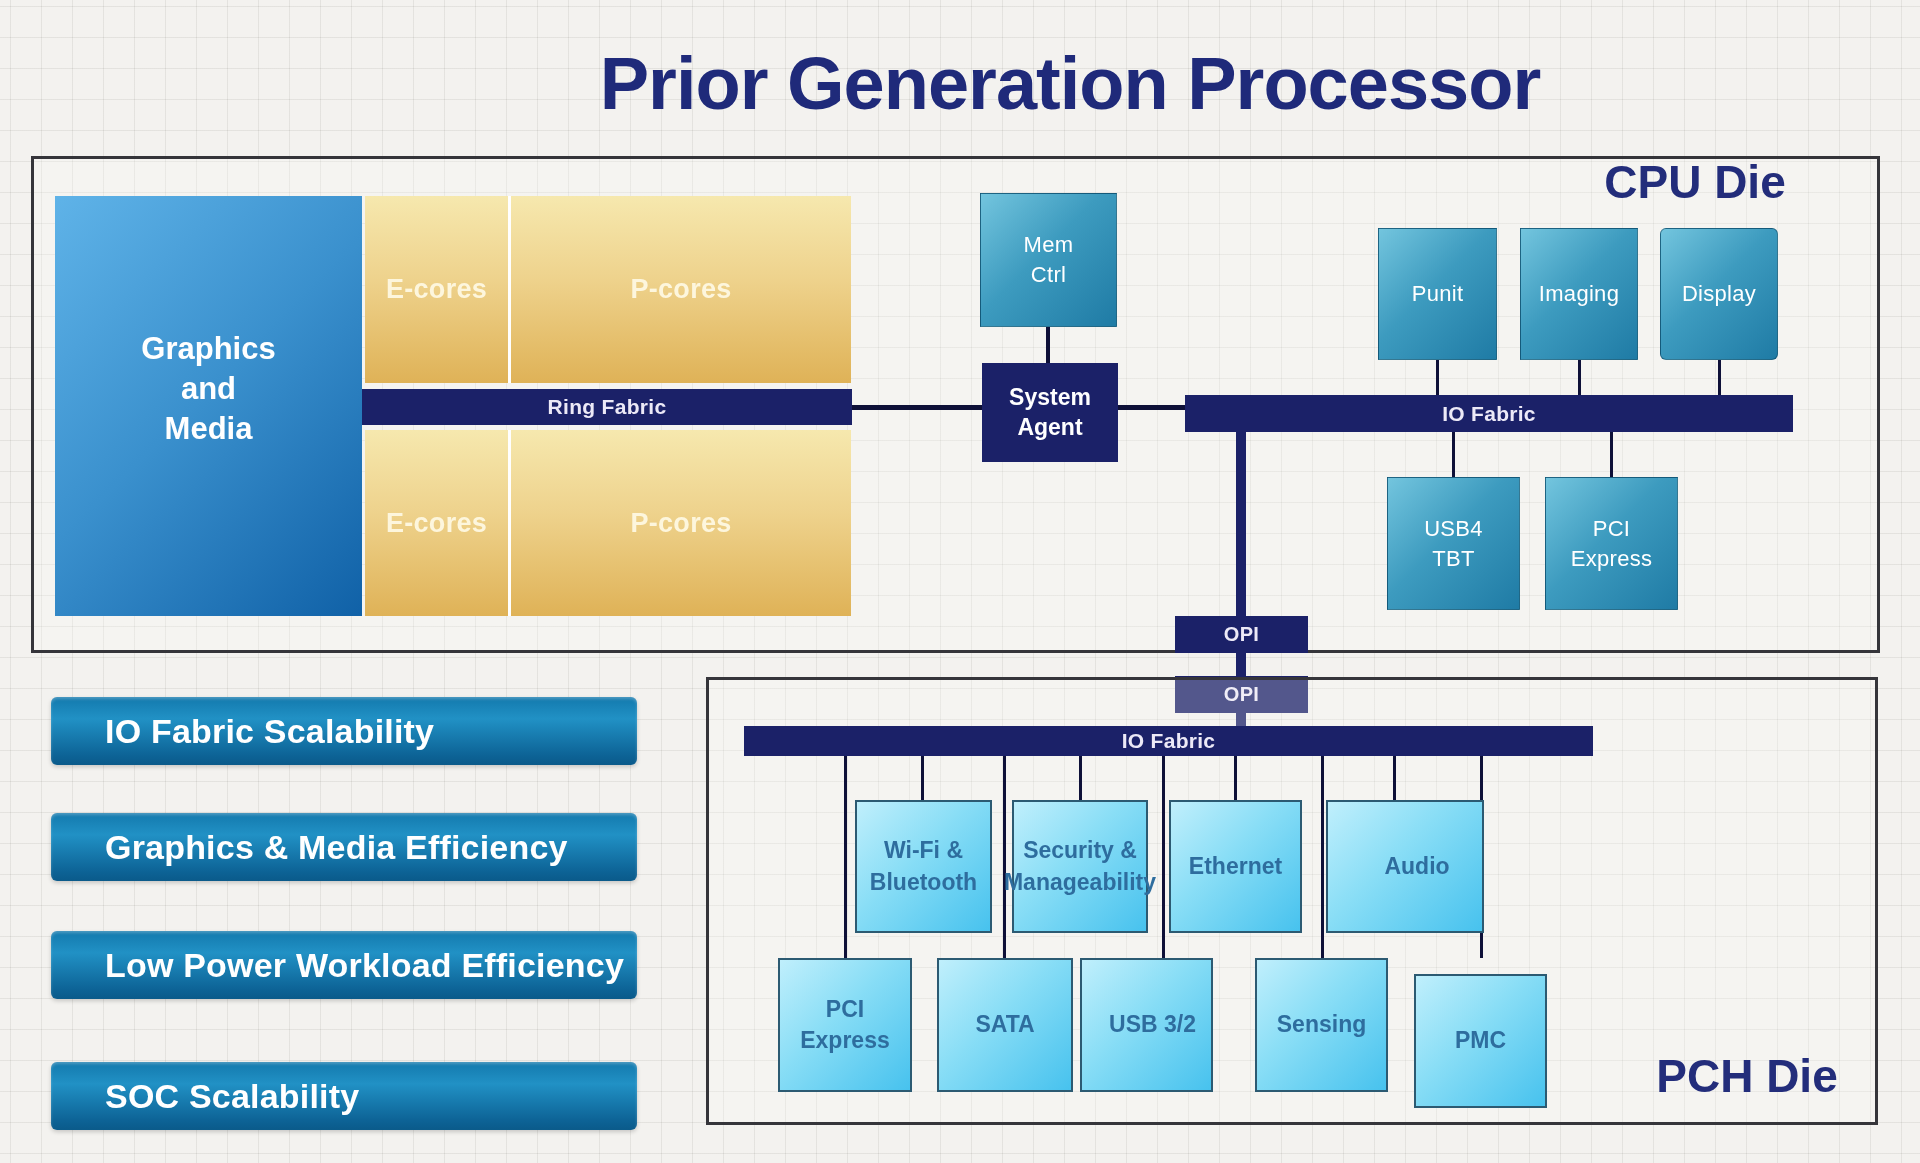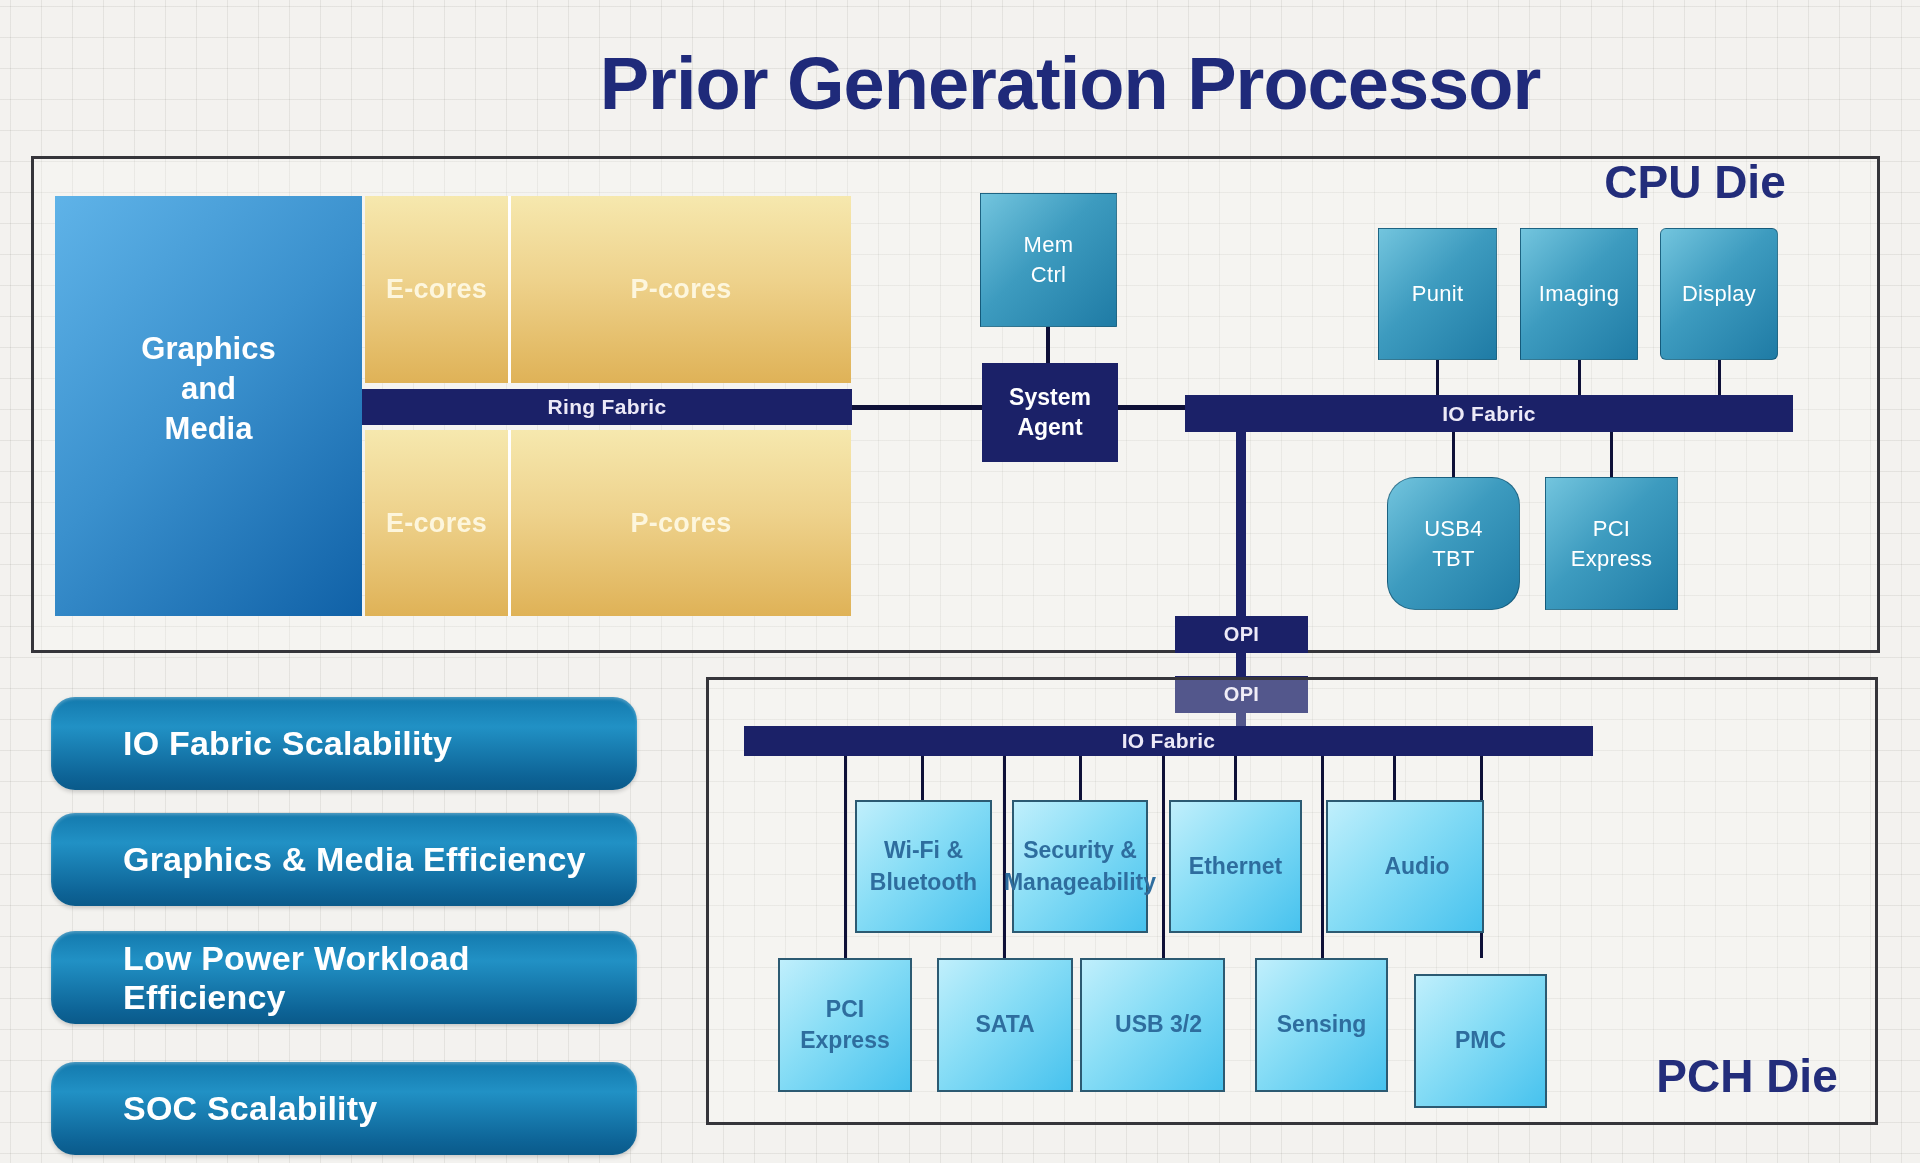--- a/index.html
+++ b/index.html
@@ -50,21 +50,21 @@
   .io-bar-cpu{left:1185px;top:395px;width:608px;height:37px;}
   .io-bar-pch{left:744px;top:726px;width:849px;height:30px;}
 
   .teal{background:linear-gradient(135deg,#73c5de 0%,#3d9bbf 45%,#1f7ba5 100%);
     border:1px solid rgba(10,60,85,0.55);
     color:#ffffff;font-size:22px;font-weight:400;line-height:1.35;letter-spacing:0.3px;}
   .mem-ctrl{left:980px;top:193px;width:137px;height:134px;}
   .punit{left:1378px;top:228px;width:119px;height:132px;}
   .imaging{left:1520px;top:228px;width:118px;height:132px;}
   .display-b{left:1660px;top:228px;width:118px;height:132px;border-radius:6px;}
-  .usb4{left:1387px;top:477px;width:133px;height:133px;border-radius:28px;}
+  .usb4{left:1387px;top:477px;width:133px;height:133px;}
   .pcie-cpu{left:1545px;top:477px;width:133px;height:133px;}
 
   .sys-agent{left:982px;top:363px;width:136px;height:99px;
     color:#ffffff;font-size:23px;font-weight:700;line-height:1.3;}
 
   
   .trunk{left:1236px;top:432px;width:10px;height:294px;background:#1b2168;}
   .opi{left:1175px;width:133px;height:37px;}
   .opi-1{top:616px;}
   .opi-2{top:676px;}
@@ -77,29 +77,29 @@
   .cyan{background:linear-gradient(135deg,#c0effc 0%,#8adef6 42%,#47c2ee 100%);
     border:2px solid #2c5a72;color:#2e6d9e;font-size:23px;font-weight:700;line-height:1.35;}
   .r1{top:800px;height:133px;}
   .r2{top:958px;height:134px;}
   .wifi{left:855px;width:137px;}
   .secmgmt{left:1012px;width:136px;}
   .ethernet{left:1169px;width:133px;}
   .audio{left:1326px;width:158px;padding-left:24px;}
   .pcie-pch{left:778px;width:134px;}
   .sata{left:937px;width:136px;}
-  .usb32{left:1080px;width:145px;padding-left:12px;}
+  .usb32{left:1080px;width:133px;padding-left:12px;}
   .sensing{left:1255px;width:133px;}
   .pmc{left:1414px;width:133px;margin-top:16px;}
 
   
-  .benefit{left:51px;width:586px;height:93px;border-radius:24px;
+  .benefit{left:51px;width:586px;height:68px;border-radius:6px;
     background:linear-gradient(180deg,#1379ad 0%,#2191c5 32%,#0d6396 86%,#0a5a8a 100%);
     box-shadow:inset 0 2px 3px rgba(255,255,255,0.25), 0 2px 4px rgba(0,0,0,0.18);
-    display:flex;align-items:center;padding-left:72px;
+    display:flex;align-items:center;padding-left:54px;
     color:#ffffff;font-size:34px;font-weight:700;letter-spacing:0.2px;}
   .b1{top:697px;} .b2{top:813px;} .b3{top:931px;} .b4{top:1062px;}
 </style>
 </head>
 <body>
 
 <div id="stage">
 
   <div class="abs title">Prior Generation Processor</div>
 

